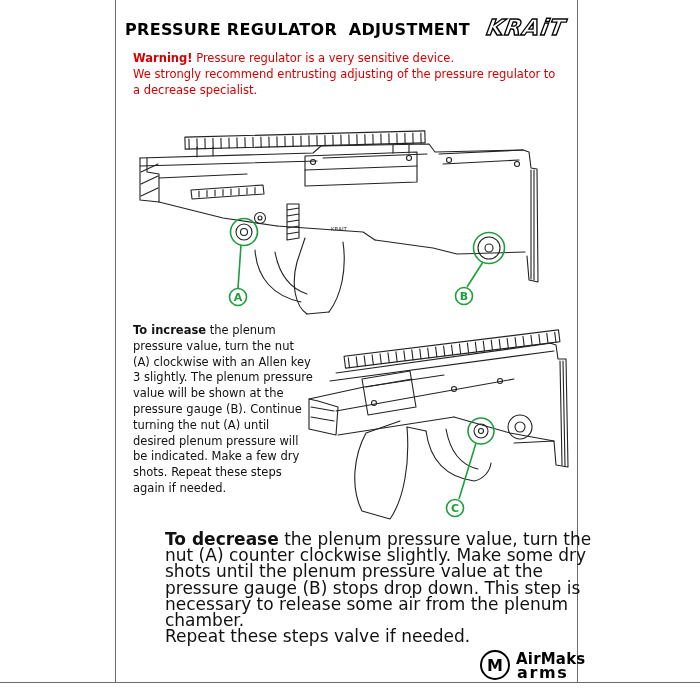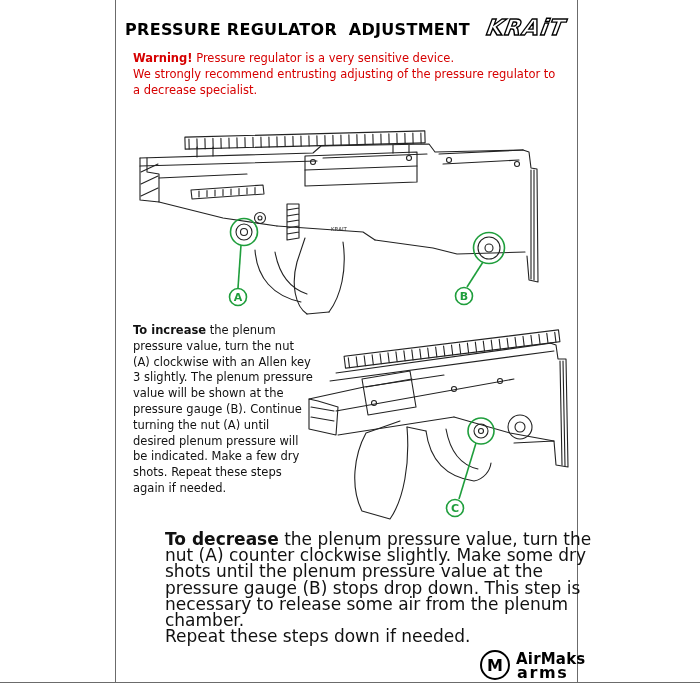--- a/index.html
+++ b/index.html
@@ -135,21 +135,21 @@
     <g class="green">
       <circle cx="177" cy="116" r="13"></circle>
       <path d="M172,128 L155,184"></path>
       <circle cx="151" cy="193" r="8.5"></circle>
       <text x="151" y="197" class="glabel">C</text>
     </g>
   </svg>
 
   <div class="decrease">
     <p><b>To decrease</b><span> the plenum pressure value, turn the nut (A) counter clockwise slightly. Make some dry shots until the plenum pressure value at the pressure gauge (B) stops drop down. This step is necessary to release some air from the plenum chamber.</span></p>
-    <p>Repeat these steps down if needed.</p>
+    <p>Repeat these steps valve if needed.</p>
   </div>
 
   <div class="footer-logo">
     <div class="logo-circle">M</div>
     <div class="logo-text">
       <div class="brand">AirMaks</div>
       <div class="sub">arms</div>
     </div>
   </div>
 

